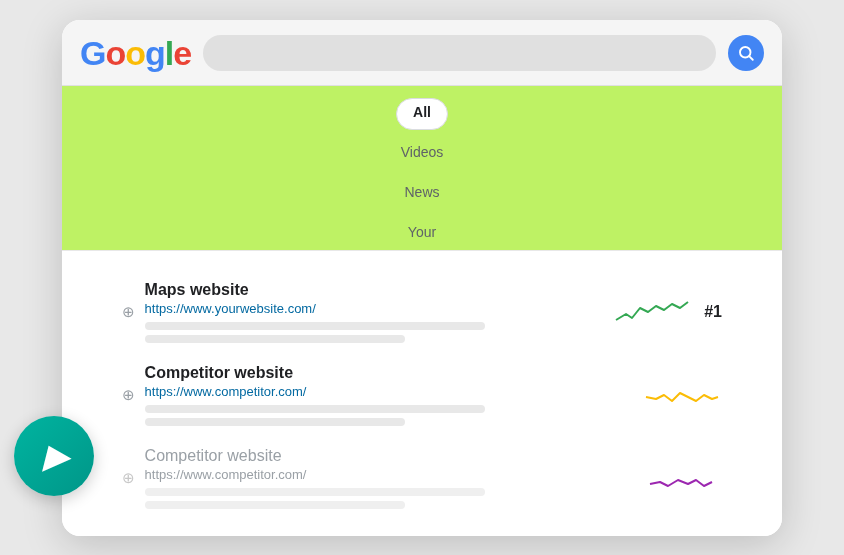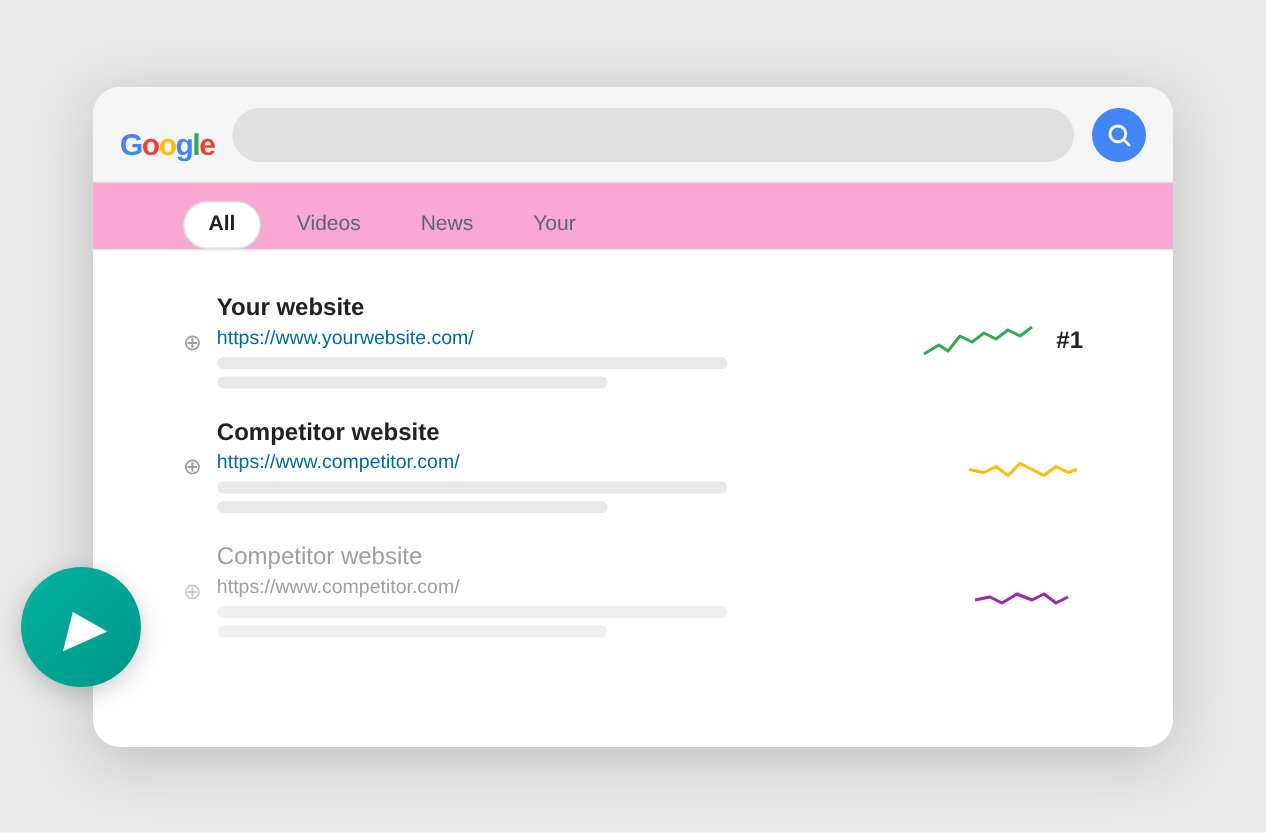--- a/index.html
+++ b/index.html
@@ -29,25 +29,24 @@
       background: #f5f5f5;
       border-radius: 18px 18px 0 0;
       padding: 14px 18px 12px 18px;
       display: flex;
       align-items: center;
       gap: 12px;
       border-bottom: 1px solid #e0e0e0;
     }
 
     .google-logo {
-      font-size: 20px;
+      font-size: 34px;
       font-weight: 700;
       letter-spacing: -1px;
       flex-shrink: 0;
-      margin-top: 14px;
     }
     .g-blue { color: #4285F4; }
     .g-red { color: #EA4335; }
     .g-yellow { color: #FBBC05; }
     .g-green { color: #34A853; }
 
     .search-bar {
       flex: 1;
       background: #e0e0e0;
       border-radius: 22px;
@@ -73,21 +72,22 @@
       height: 18px;
     }
 
     
     .nav-tabs {
       display: flex;
       align-items: center;
       padding: 12px 60px 0 60px;
       gap: 8px;
       border-bottom: 1px solid #e8e8e8;
-      background: #f9a8d4;
+      background: #bef264;
+      flex-direction: column;
     }
 
     .nav-tab {
       padding: 6px 16px 10px 16px;
       font-size: 14px;
       color: #5f6368;
       cursor: pointer;
       border-radius: 20px;
       border: none;
       background: none;
@@ -238,21 +238,21 @@
     <button class="nav-tab">Videos</button>
     <button class="nav-tab">News</button>
     <button class="nav-tab">Your</button>
   </div>
 
   <div class="results-area">
 
     <div class="result-item">
       <span class="result-icon">⊕</span>
       <div class="result-content">
-        <div class="result-title">Your website</div>
+        <div class="result-title">Maps website</div>
         <div class="result-url">https://www.yourwebsite.com/</div>
         <div class="result-lines">
           <div class="result-line long"></div>
           <div class="result-line medium"></div>
         </div>
       </div>
       <div class="result-chart">
         <svg class="sparkline" viewBox="0 0 80 36">
           <polyline points="4,26 14,20 20,24 28,14 36,18 44,12 52,16 60,10 68,14 76,8" fill="none" stroke="#34A853" stroke-width="2" stroke-linejoin="round"></polyline>
         </svg>

